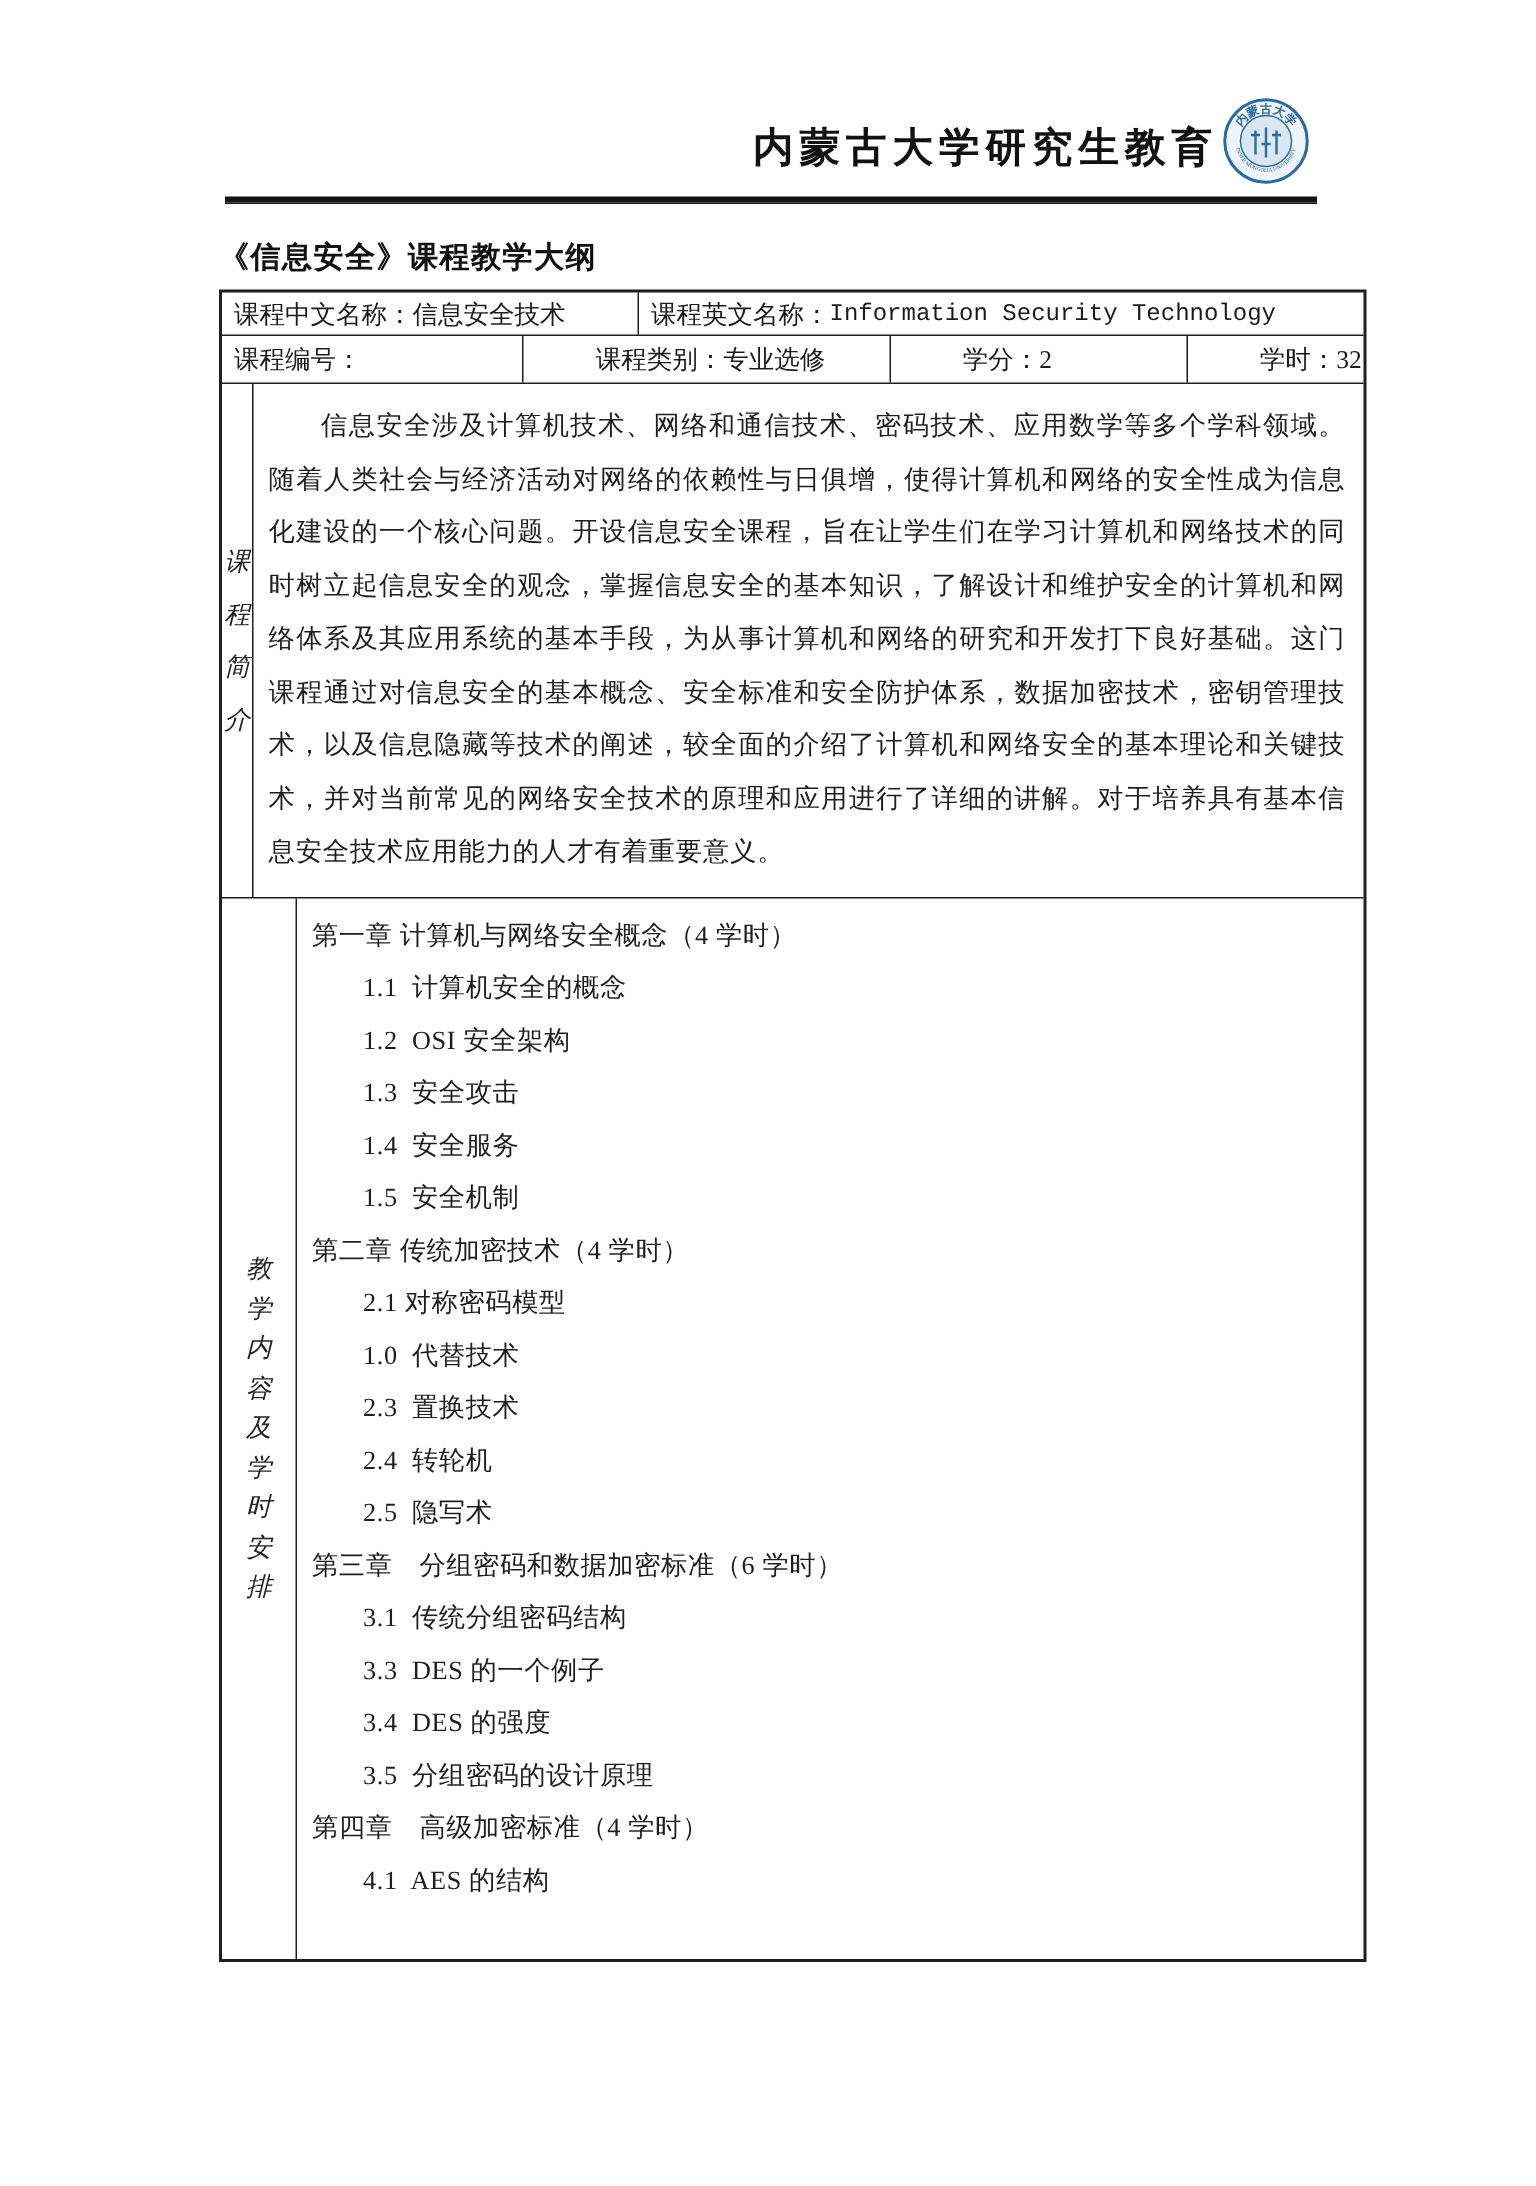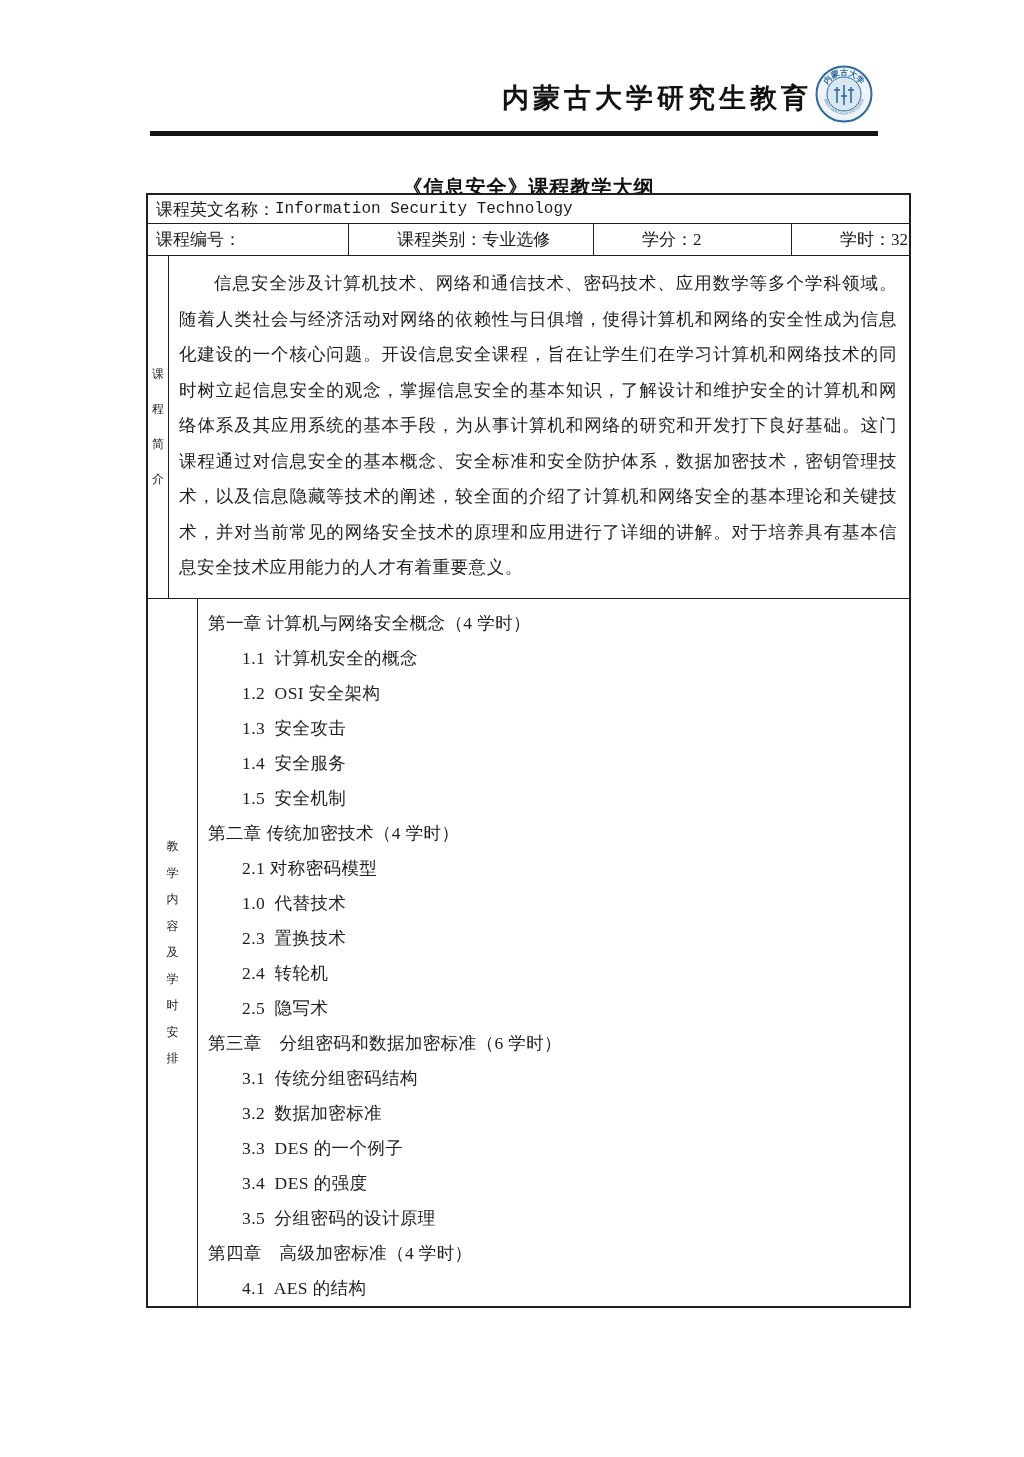--- a/index.html
+++ b/index.html
@@ -26,22 +26,21 @@
   }
   .header-rule {
     position:absolute; top:131px; left:150px; width:728px;
     height:2.5px;
     border-top:4px solid #141414;
     border-bottom:1.5px solid #141414;
   }
 
   
   .doc-title {
-    position:absolute; top:174px; left:146px; width:765px;
-    text-align:center;
+    position:absolute; top:158px; left:146px; width:765px;
     font-family:"Liberation Sans","DejaVu Sans",sans-serif;
     font-weight:700; font-size:20px; color:#111;
     letter-spacing:1px;
   }
 
   
   .doc-table {
     position:absolute; top:193px; left:146px; width:765px;
     border:2px solid #1f1f1f;
     background:#fff;
@@ -73,21 +72,21 @@
   .sec-intro { height:343px; }
   .sec-outline { height:707px; }
   .label-cell {
     width:50px;
     border-right:1.5px solid #1f1f1f;
     display:flex; align-items:center; justify-content:center;
   }
   .vlabel {
     width:20px; text-align:center;
     word-break:break-all;
-    font-size:12px; color:#222;
+    font-size:17px; color:#222;font-style:italic;
   }
   .vlabel-intro { line-height:35px; }
   .vlabel-outline { line-height:26.5px; }
 
   .content-cell { flex:1 1 auto; overflow:hidden; }
 
   .intro-text {
     padding:10px 12px 0 10px;
     font-size:17.5px; line-height:35.5px;
     text-align:justify; text-indent:2em;
@@ -137,20 +136,21 @@
   </svg>
 </div>
 
 <div class="header-rule"></div>
 
 <div class="doc-title">《信息安全》课程教学大纲</div>
 
 <div class="doc-table">
 
   <div class="t-row row-meta1">
+    <div class="t-cell w-cnname">课程中文名称：信息安全技术</div>
     <div class="t-cell grow">
       <span>课程英文名称：</span>
         <span class="en-mono">Information Security Technology</span>
     </div>
   </div>
 
   <div class="t-row row-meta2">
     <div class="t-cell w-courseno">课程编号：</div>
     <div class="t-cell w-category">课程类别：专业选修</div>
     <div class="t-cell w-credits">学分：2</div>
@@ -179,21 +179,20 @@
           <div class="ol-item ol-section">1.4  安全服务</div>
           <div class="ol-item ol-section">1.5  安全机制</div>
           <div class="ol-item ol-chapter">第二章 传统加密技术（4 学时）</div>
           <div class="ol-item ol-section">2.1 对称密码模型</div>
           <div class="ol-item ol-section">1.0  代替技术</div>
           <div class="ol-item ol-section">2.3  置换技术</div>
           <div class="ol-item ol-section">2.4  转轮机</div>
           <div class="ol-item ol-section">2.5  隐写术</div>
           <div class="ol-item ol-chapter">第三章　分组密码和数据加密标准（6 学时）</div>
           <div class="ol-item ol-section">3.1  传统分组密码结构</div>
-          <div class="ol-item ol-section">3.2  数据加密标准</div>
           <div class="ol-item ol-section">3.3  DES 的一个例子</div>
           <div class="ol-item ol-section">3.4  DES 的强度</div>
           <div class="ol-item ol-section">3.5  分组密码的设计原理</div>
           <div class="ol-item ol-chapter">第四章　高级加密标准（4 学时）</div>
           <div class="ol-item ol-section">4.1  AES 的结构</div>
         </div>
     </div>
   </div>
 
 </div>

